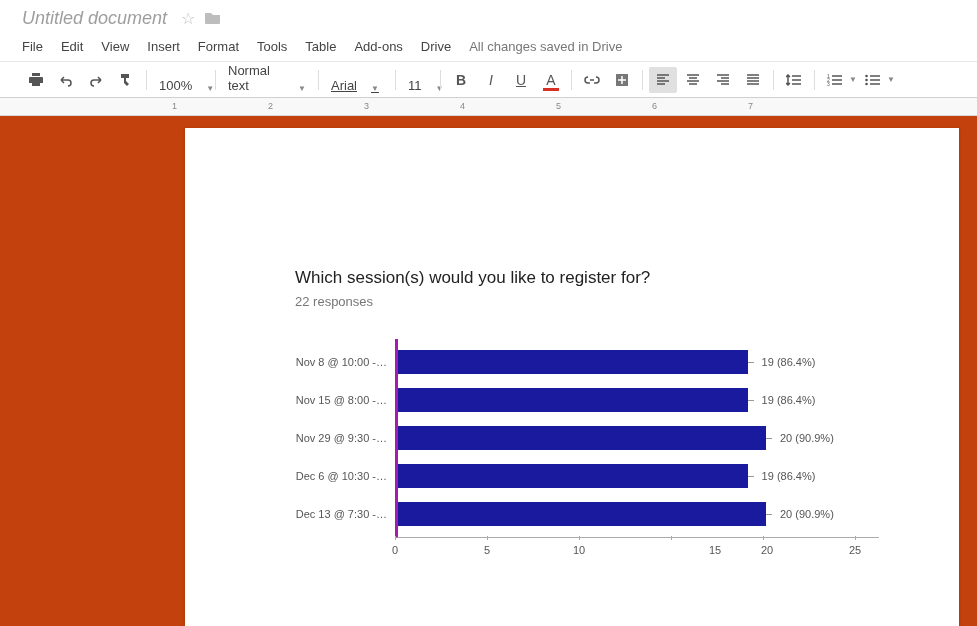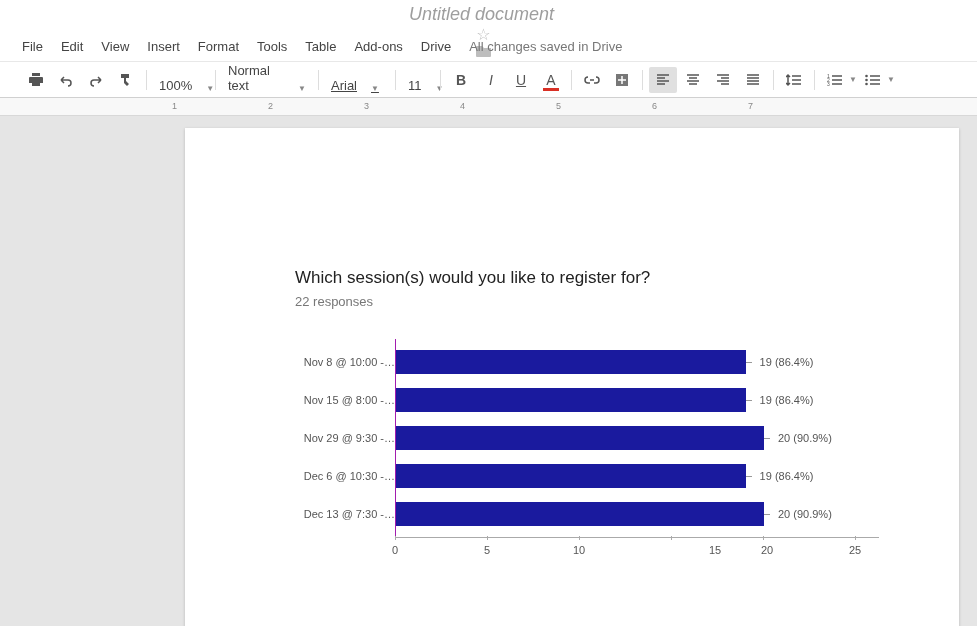--- a/index.html
+++ b/index.html
@@ -9,21 +9,20 @@
     width: 977px;
     height: 626px;
     overflow: hidden;
     position: relative;
   }
   .title-row {
     display: flex;
     align-items: center;
     padding: 4px 22px 0 22px;
     height: 32px;
-    flex-direction: column;
   }
   .doc-title {
     font-size: 18px;
     color: #9e9e9e;
     font-style: italic;
     margin-right: 14px;
   }
   .star-icon, .folder-icon {
     color: #bdbdbd;
     margin-right: 10px;
@@ -80,21 +79,21 @@
   .ruler {
     height: 18px;
     background: #f8f8f8;
     border-bottom: 1px solid #d8d8d8;
     position: relative;
     font-size: 9px;
     color: #888;
   }
   .ruler-num { position: absolute; top: 3px; }
   .canvas-area {
-    background: #e5e5e5;
+    background: #c2410c;
     height: calc(626px - 32px - 30px - 36px - 18px);
     padding-top: 12px;
     padding-left: 185px;
     overflow: hidden;
   }
   .page {
     background: #fff;
     width: 774px;
     min-height: 800px;
     box-shadow: 0 1px 3px rgba(0,0,0,0.2);
@@ -118,28 +117,29 @@
     display: flex;
     flex-direction: column;
   }
   .ylabel {
     height: 38px;
     display: flex;
     align-items: center;
     justify-content: flex-end;
     font-size: 11px;
     color: #555;
+    padding-right: 8px;
     white-space: nowrap;
   }
   .plot {
     flex: 1;
     position: relative;
   }
   .bars {
-    border-left: 1px solid #a21caf;
+    border-left: 3px solid #a21caf;
     border-bottom: 1px solid #aaa;
     position: relative;
     padding-top: 4px;
     padding-bottom: 4px;
   }
   .bar-row {
     height: 38px;
     display: flex;
     align-items: center;
     position: relative;

